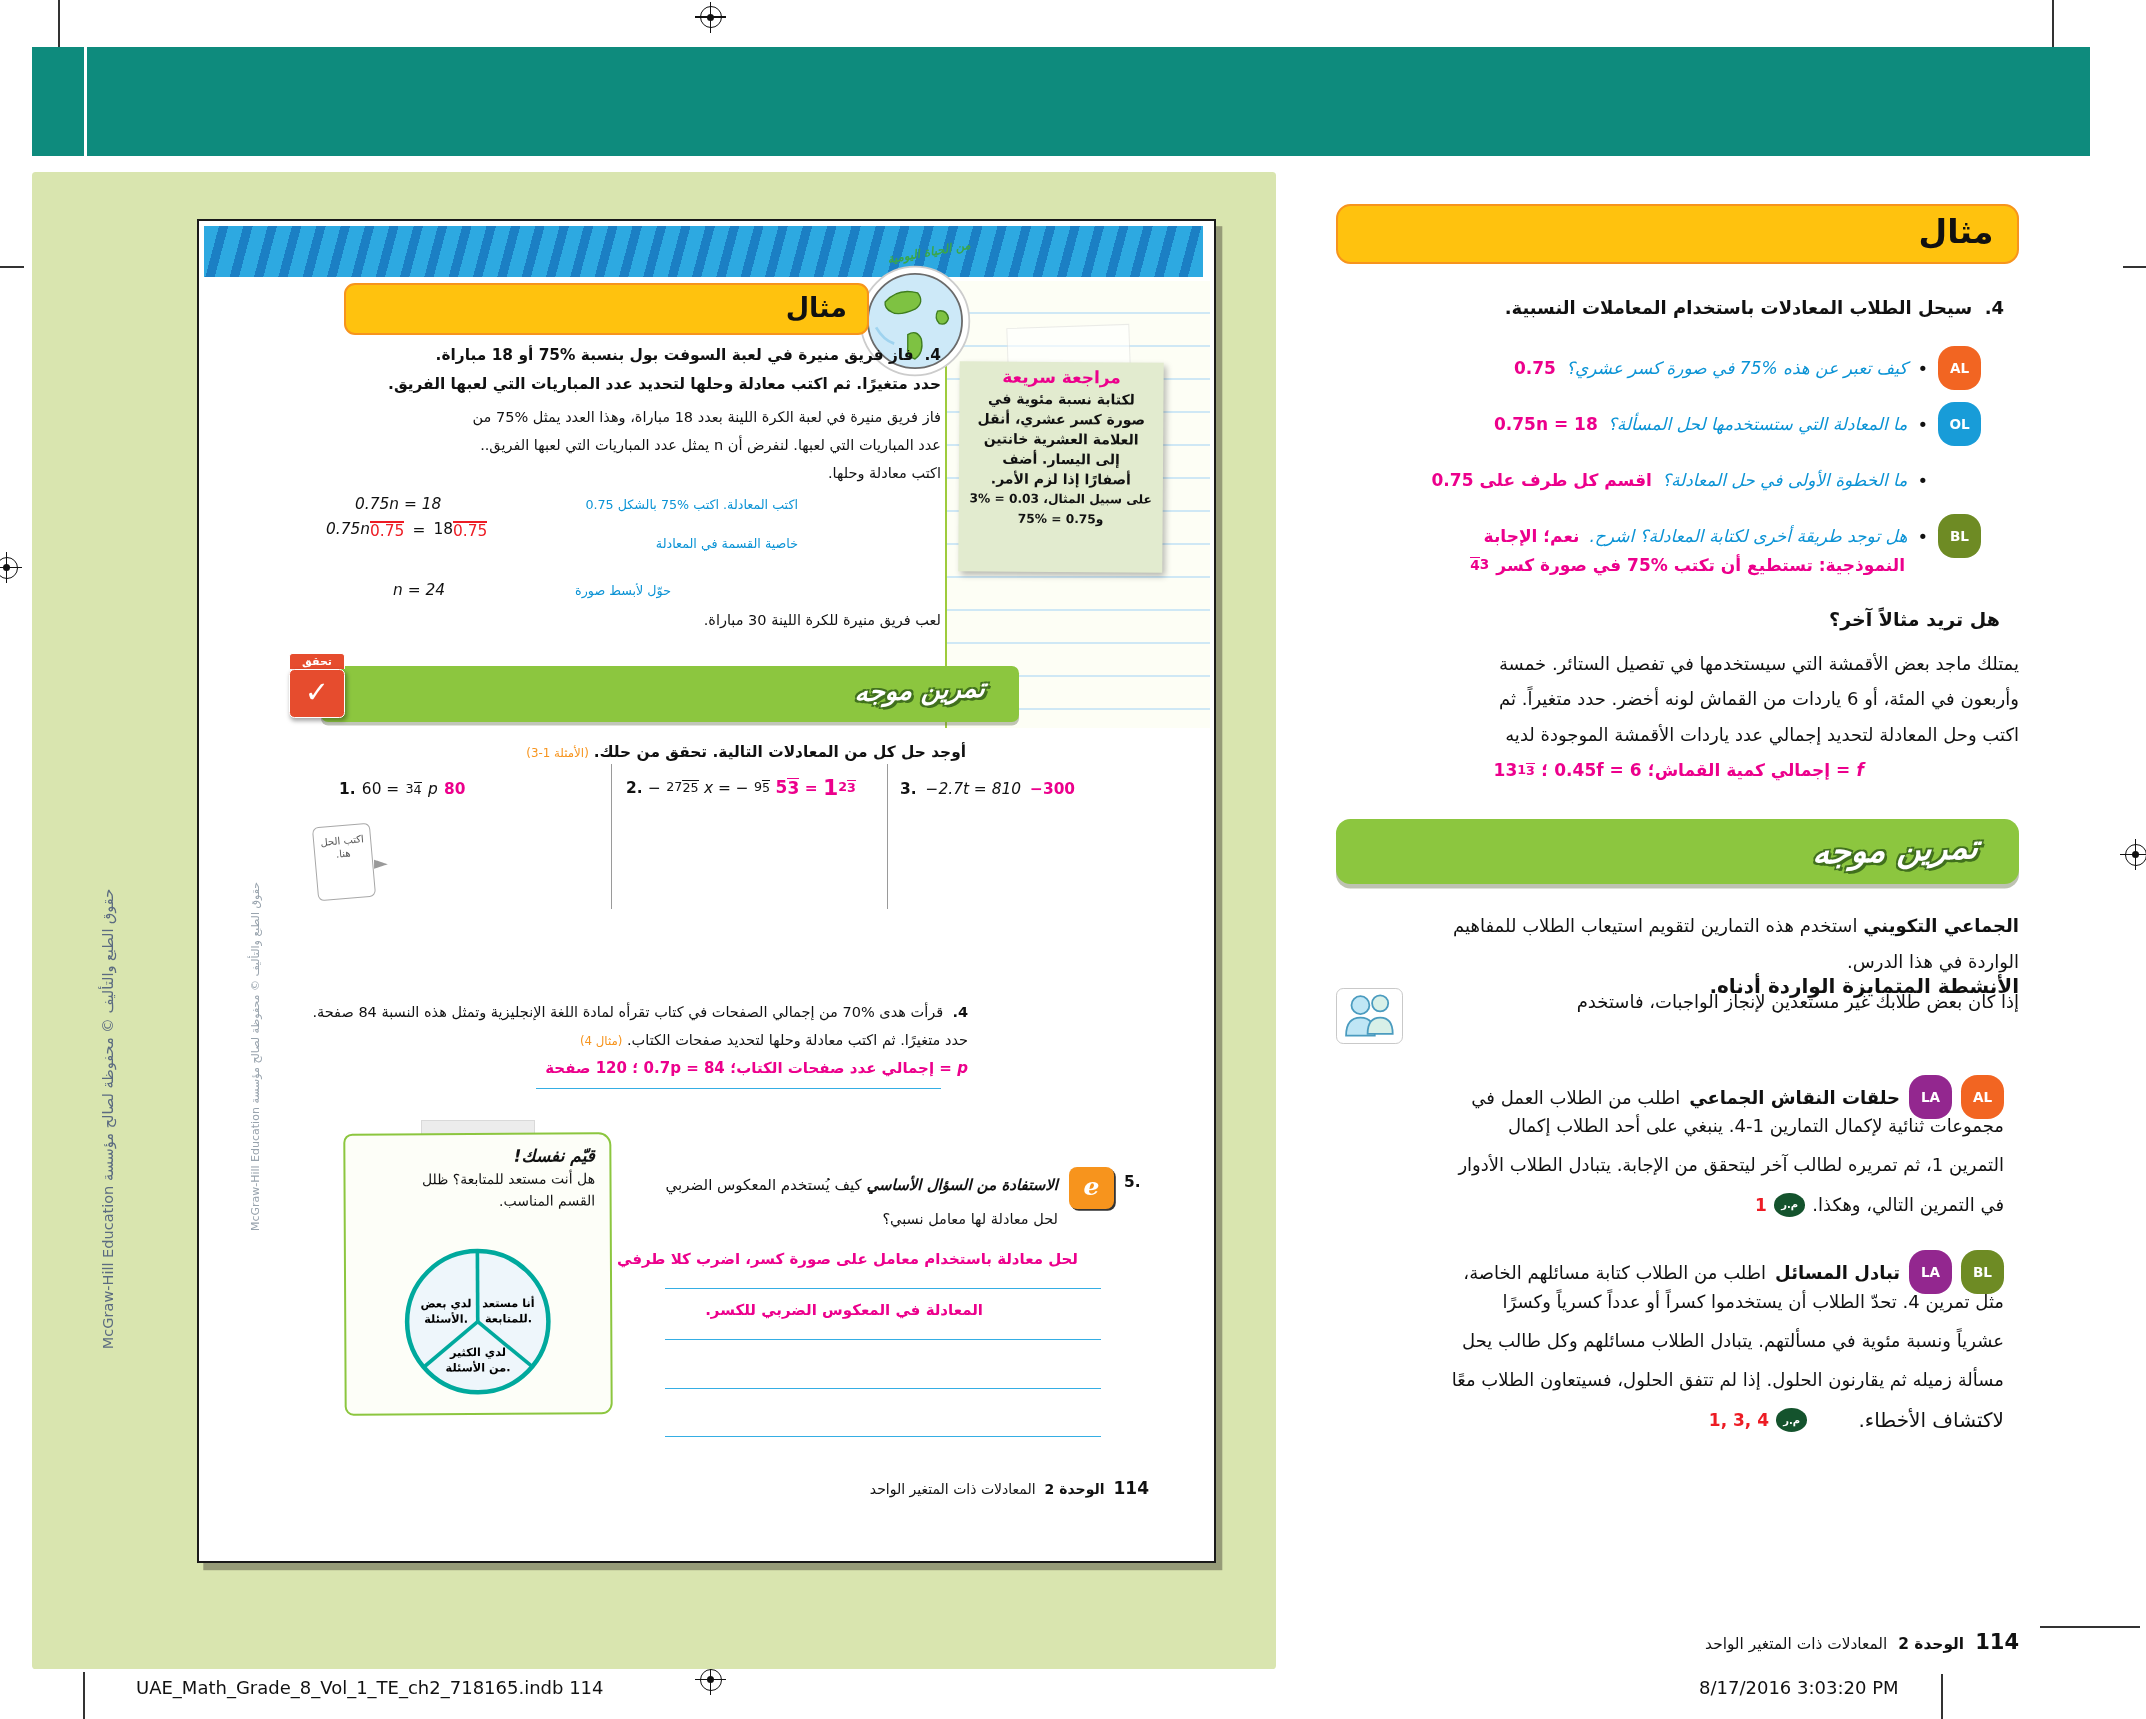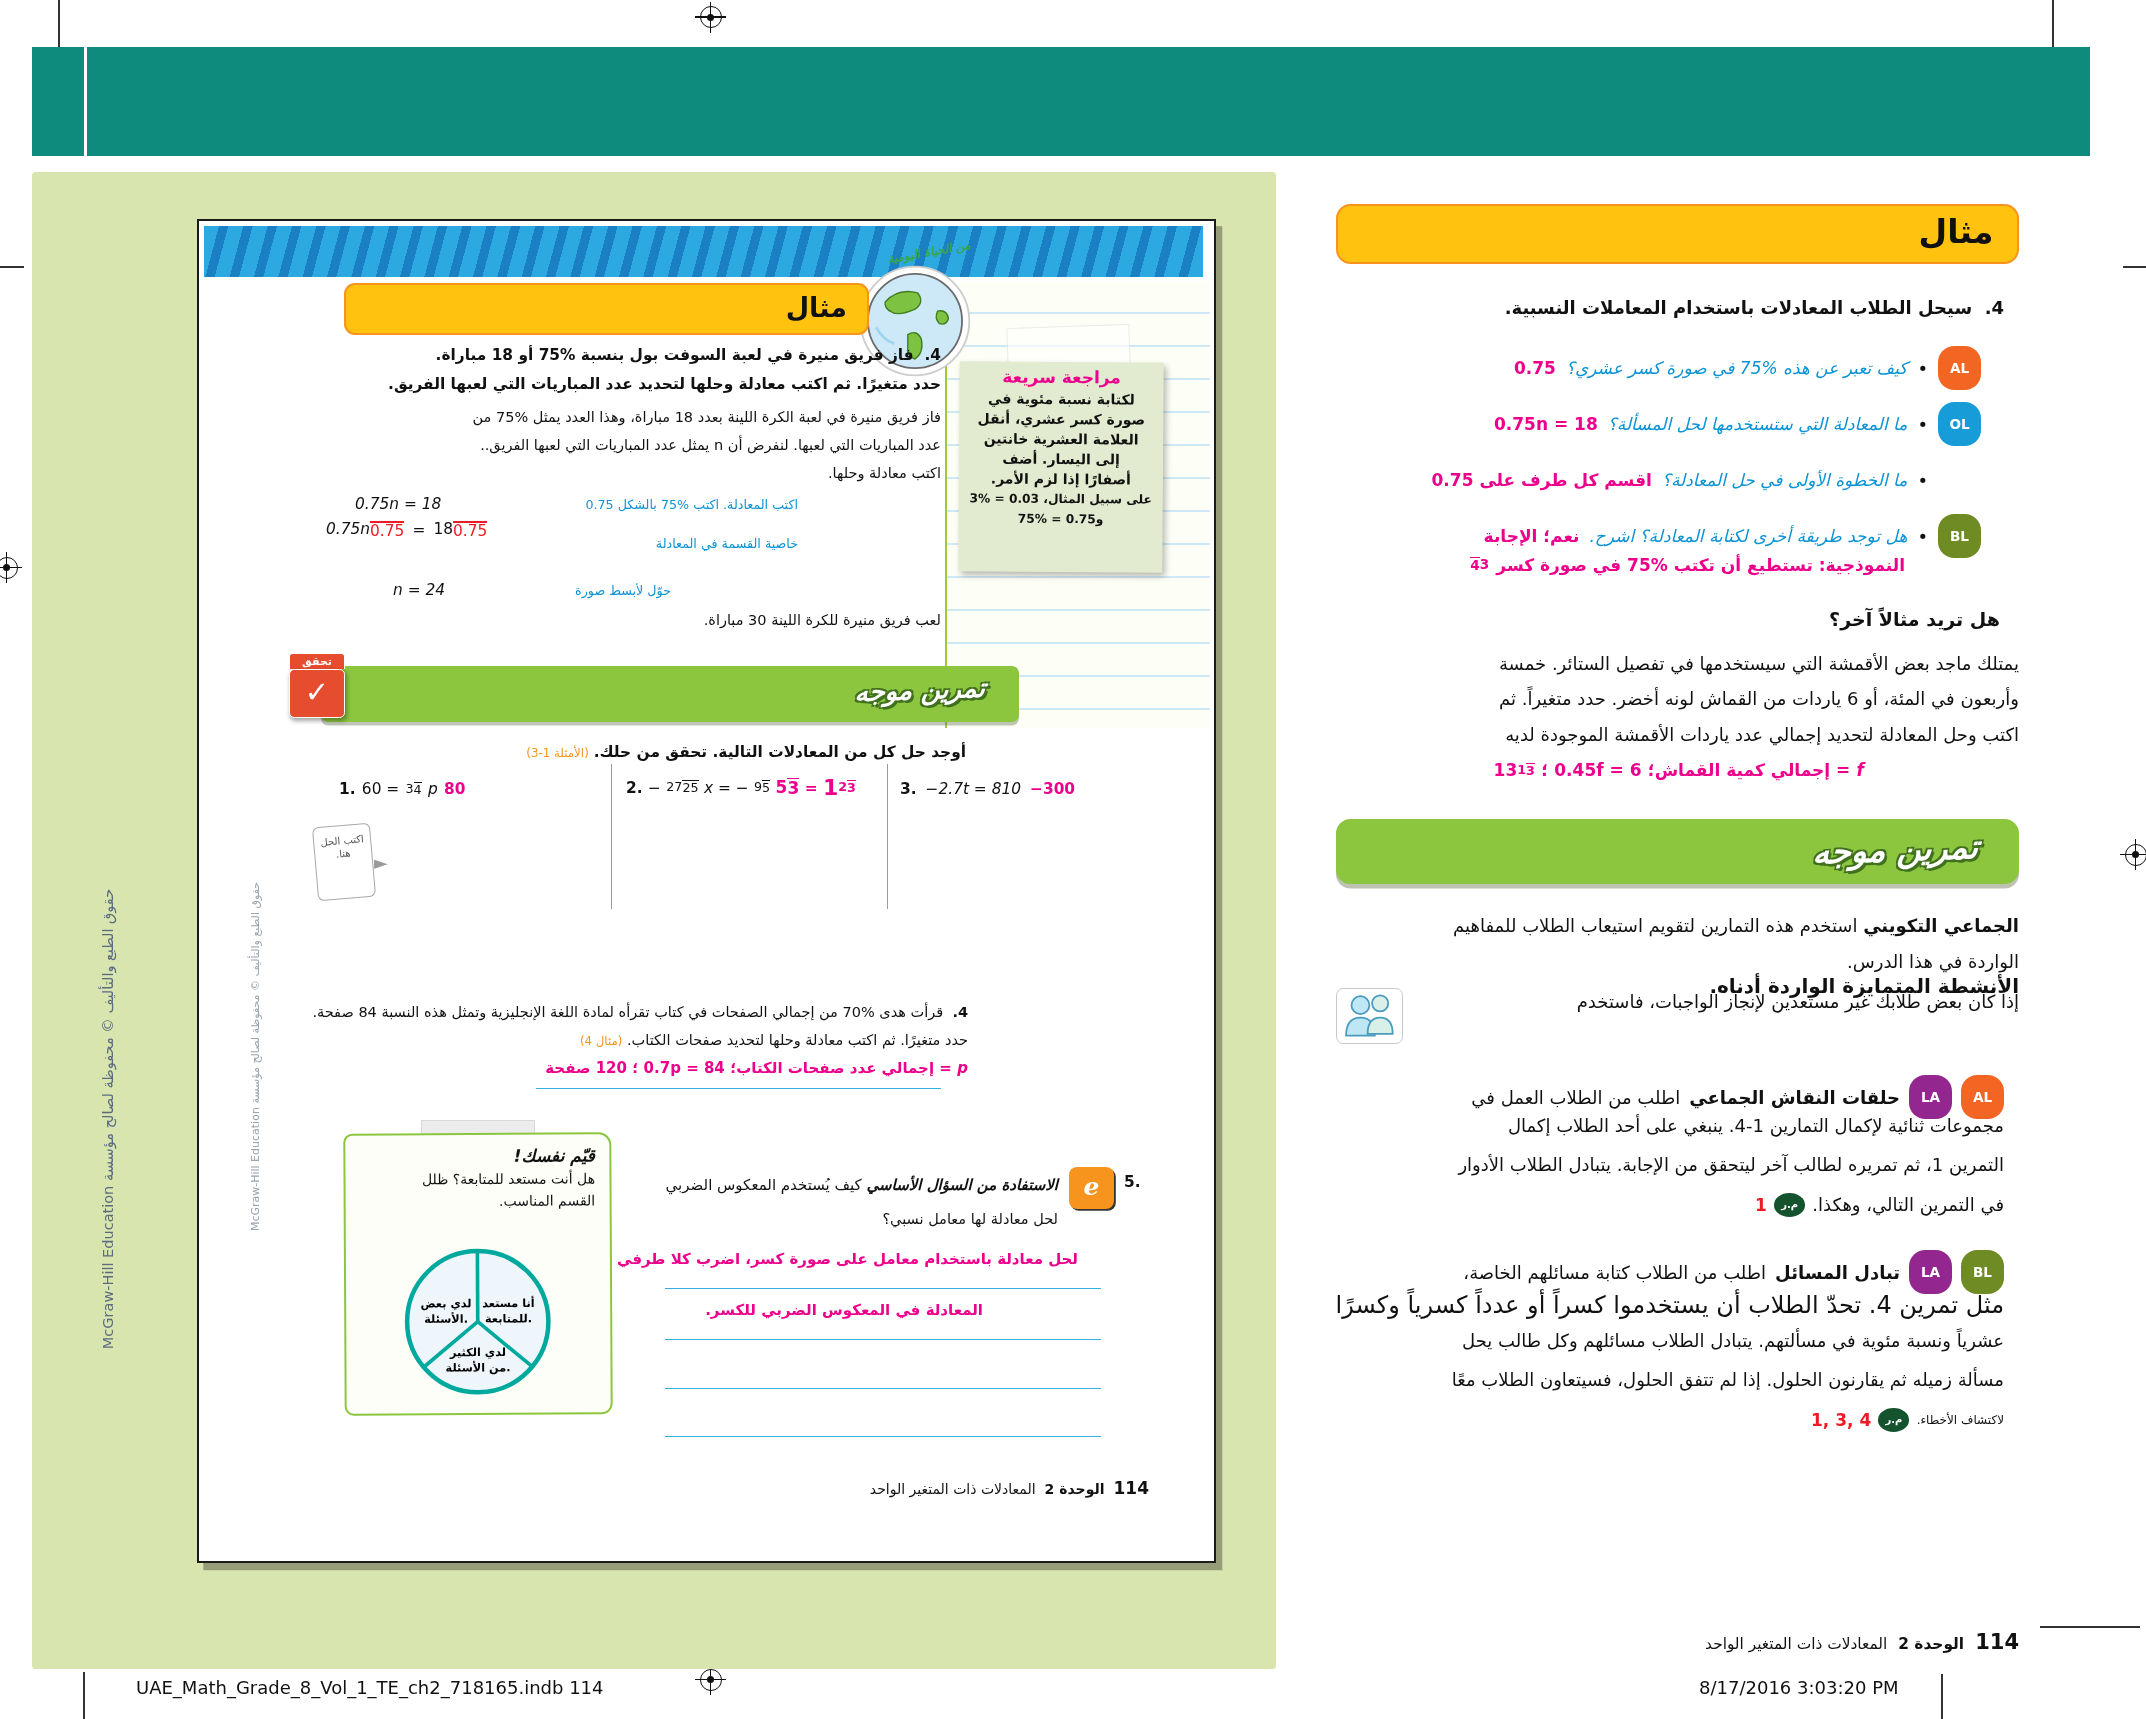--- a/index.html
+++ b/index.html
@@ -342,25 +342,25 @@
   <span class="std-pill">م.ر</span>
   <span class="red-num ltr" style="font-size:17px;">1</span>
 </div>
 
 <div class="abs flexr nowrap" style="right:143px;top:1250px;gap:9px;align-items:center;">
   <span class="pill" style="background:#6e8b24;">BL</span>
   <span class="pill" style="background:#93278F;">LA</span>
   <span class="bold" style="font-size:18px;">تبادل المسائل</span>
   <span style="font-size:18px;">اطلب من الطلاب كتابة مسائلهم الخاصة،</span>
 </div>
-<div class="abs rtl nowrap" style="right:143px;top:1291px;font-size:24px;margin-left:34px;">مثل تمرين 4. تحدّ الطلاب أن يستخدموا كسراً أو عدداً كسرياً وكسرًا</div>
+<div class="abs rtl nowrap" style="right:143px;top:1291px;font-size:18px;margin-left:34px;">مثل تمرين 4. تحدّ الطلاب أن يستخدموا كسراً أو عدداً كسرياً وكسرًا</div>
 <div class="abs rtl nowrap" style="right:143px;top:1330px;font-size:18px;">عشرياً ونسبة مئوية في مسألتهم. يتبادل الطلاب مسائلهم وكل طالب يحل</div>
 <div class="abs rtl nowrap" style="right:143px;top:1369px;font-size:18px;">مسألة زميله ثم يقارنون الحلول. إذا لم تتفق الحلول، فسيتعاون الطلاب معًا</div>
 <div class="abs flexr nowrap" style="right:143px;top:1408px;gap:7.2px;align-items:center;">
-  <span style="font-size:12px;">لاكتشاف الأخطاء.</span>
+  <span style="font-size:20px;margin-left:44px;">لاكتشاف الأخطاء.</span>
   <span class="std-pill">م.ر</span>
   <span class="red-num ltr" style="font-size:17px;">1, 3, 4</span>
 </div>
 
 <div class="abs flexr nowrap" style="right:128px;top:1630px;gap:11px;align-items:baseline;">
   <span class="bold" style="font-size:21px;">114</span>
   <span class="bold" style="font-size:15.4px;">الوحدة 2</span>
   <span style="font-size:15.4px;">المعادلات ذات المتغير الواحد</span>
 </div>
 

